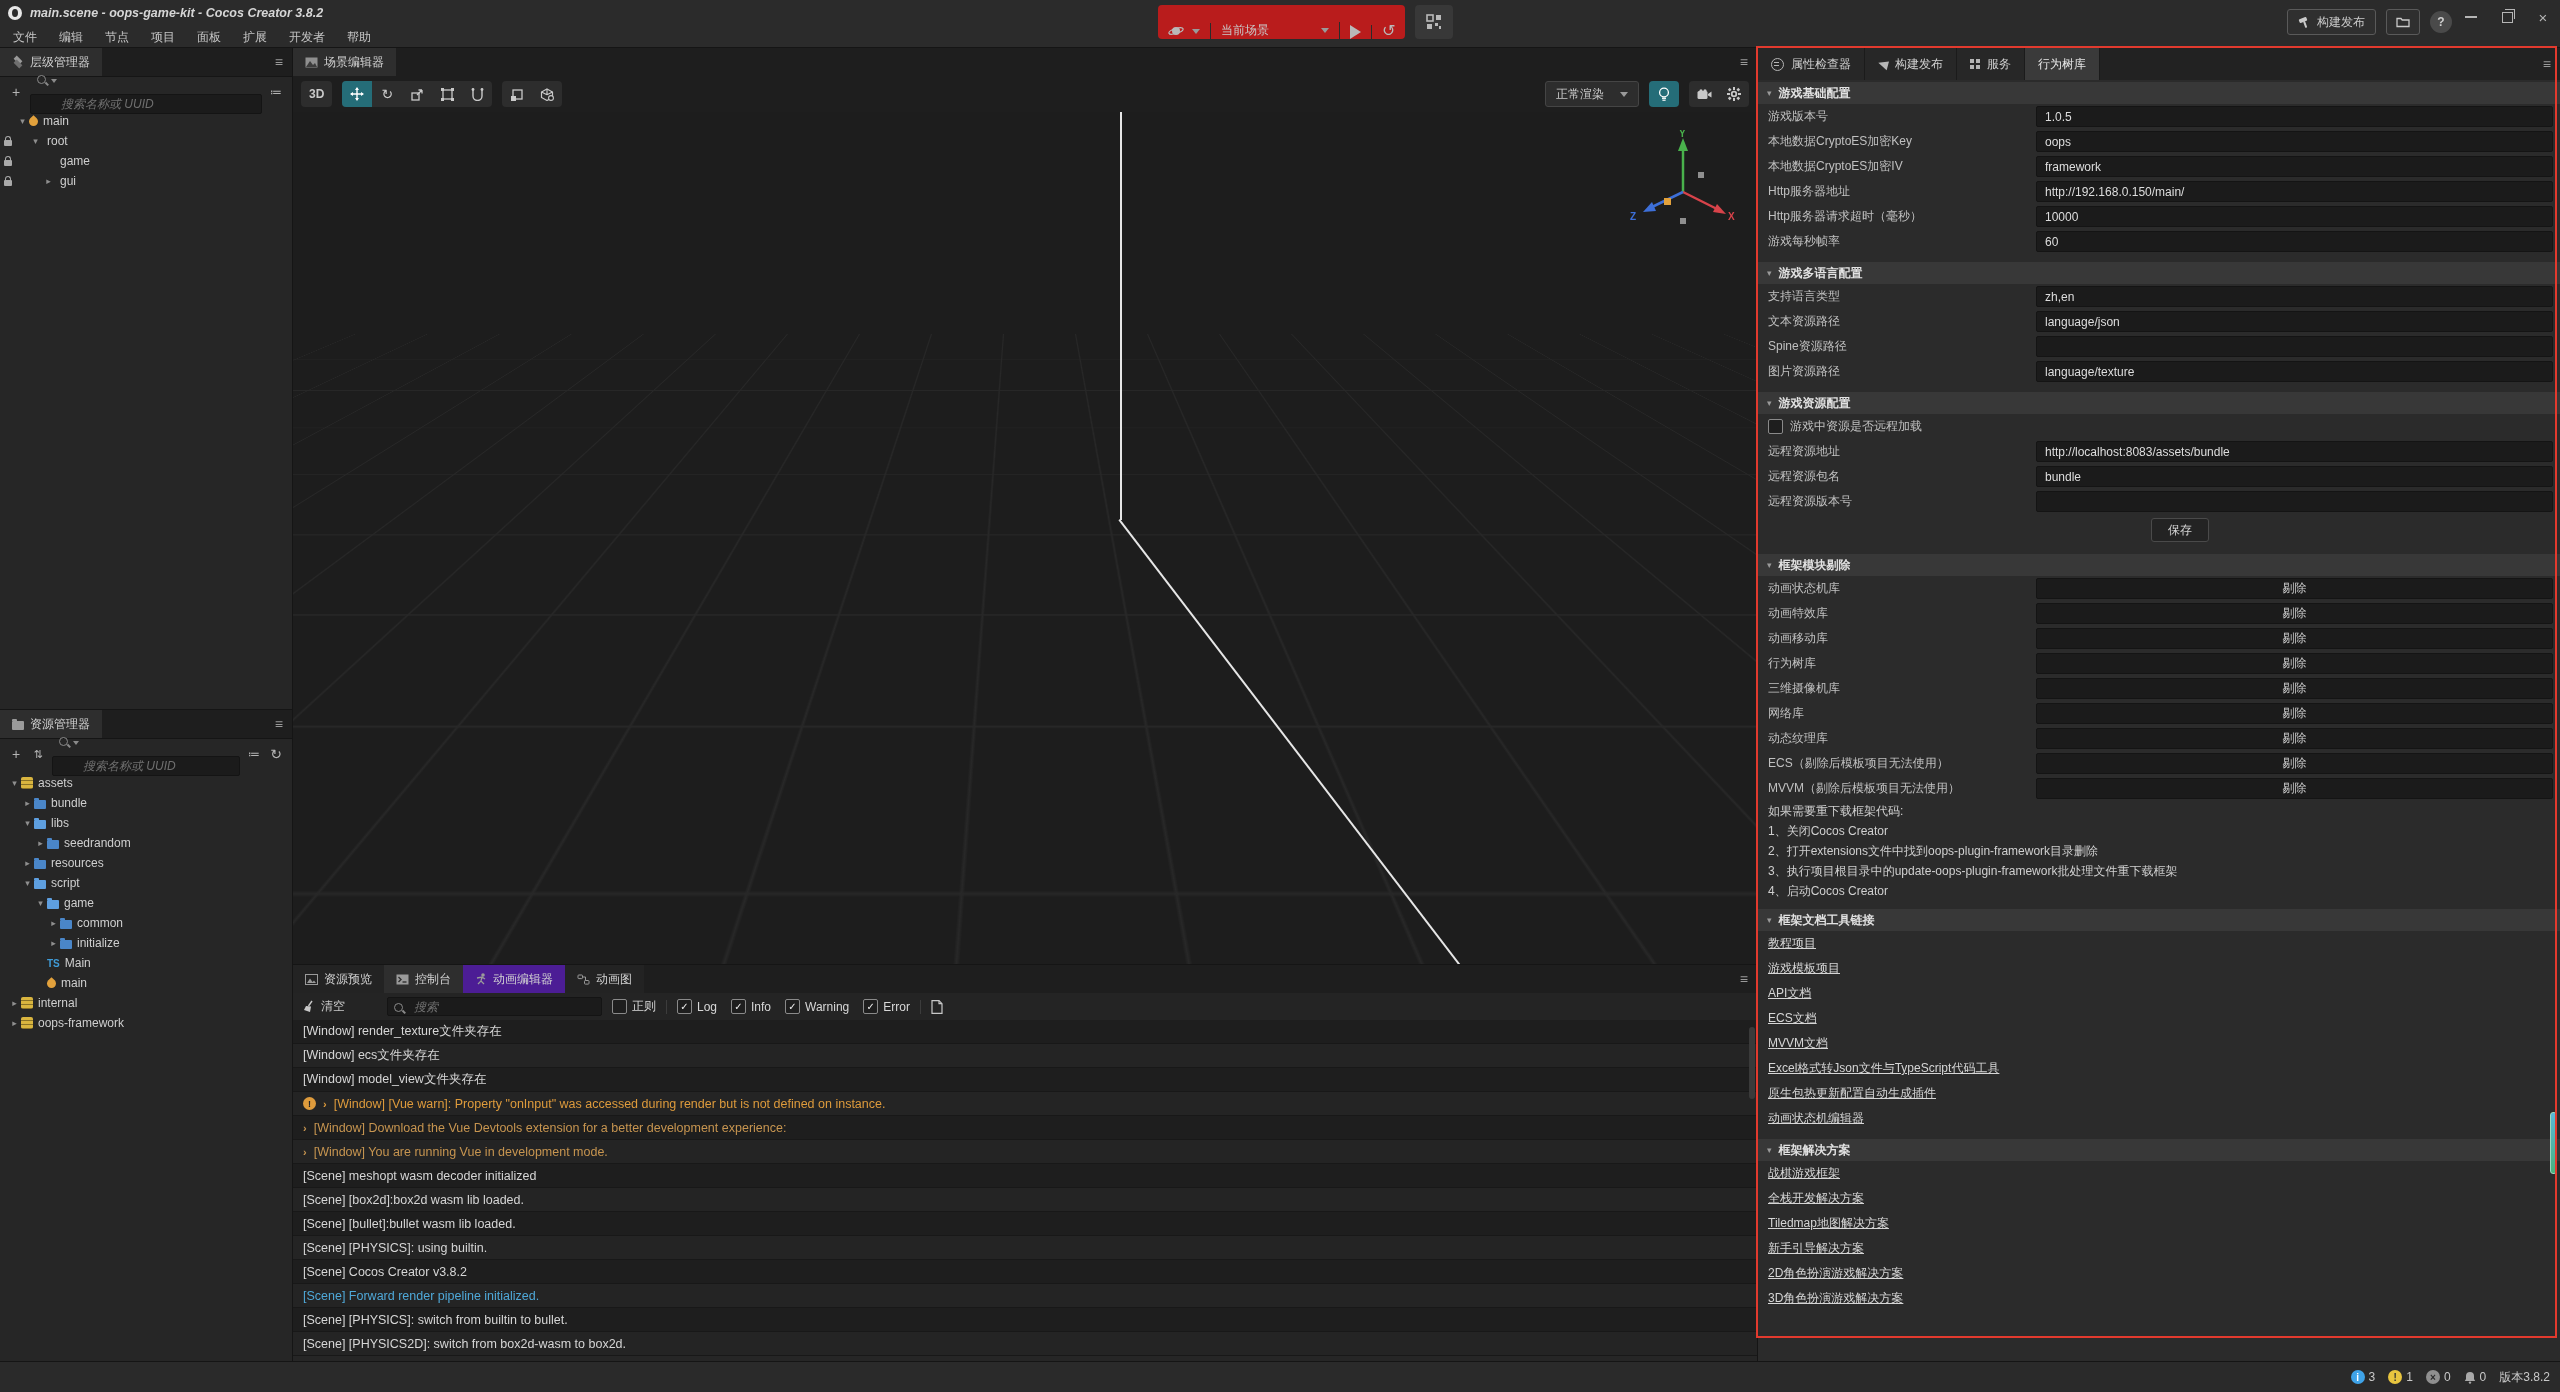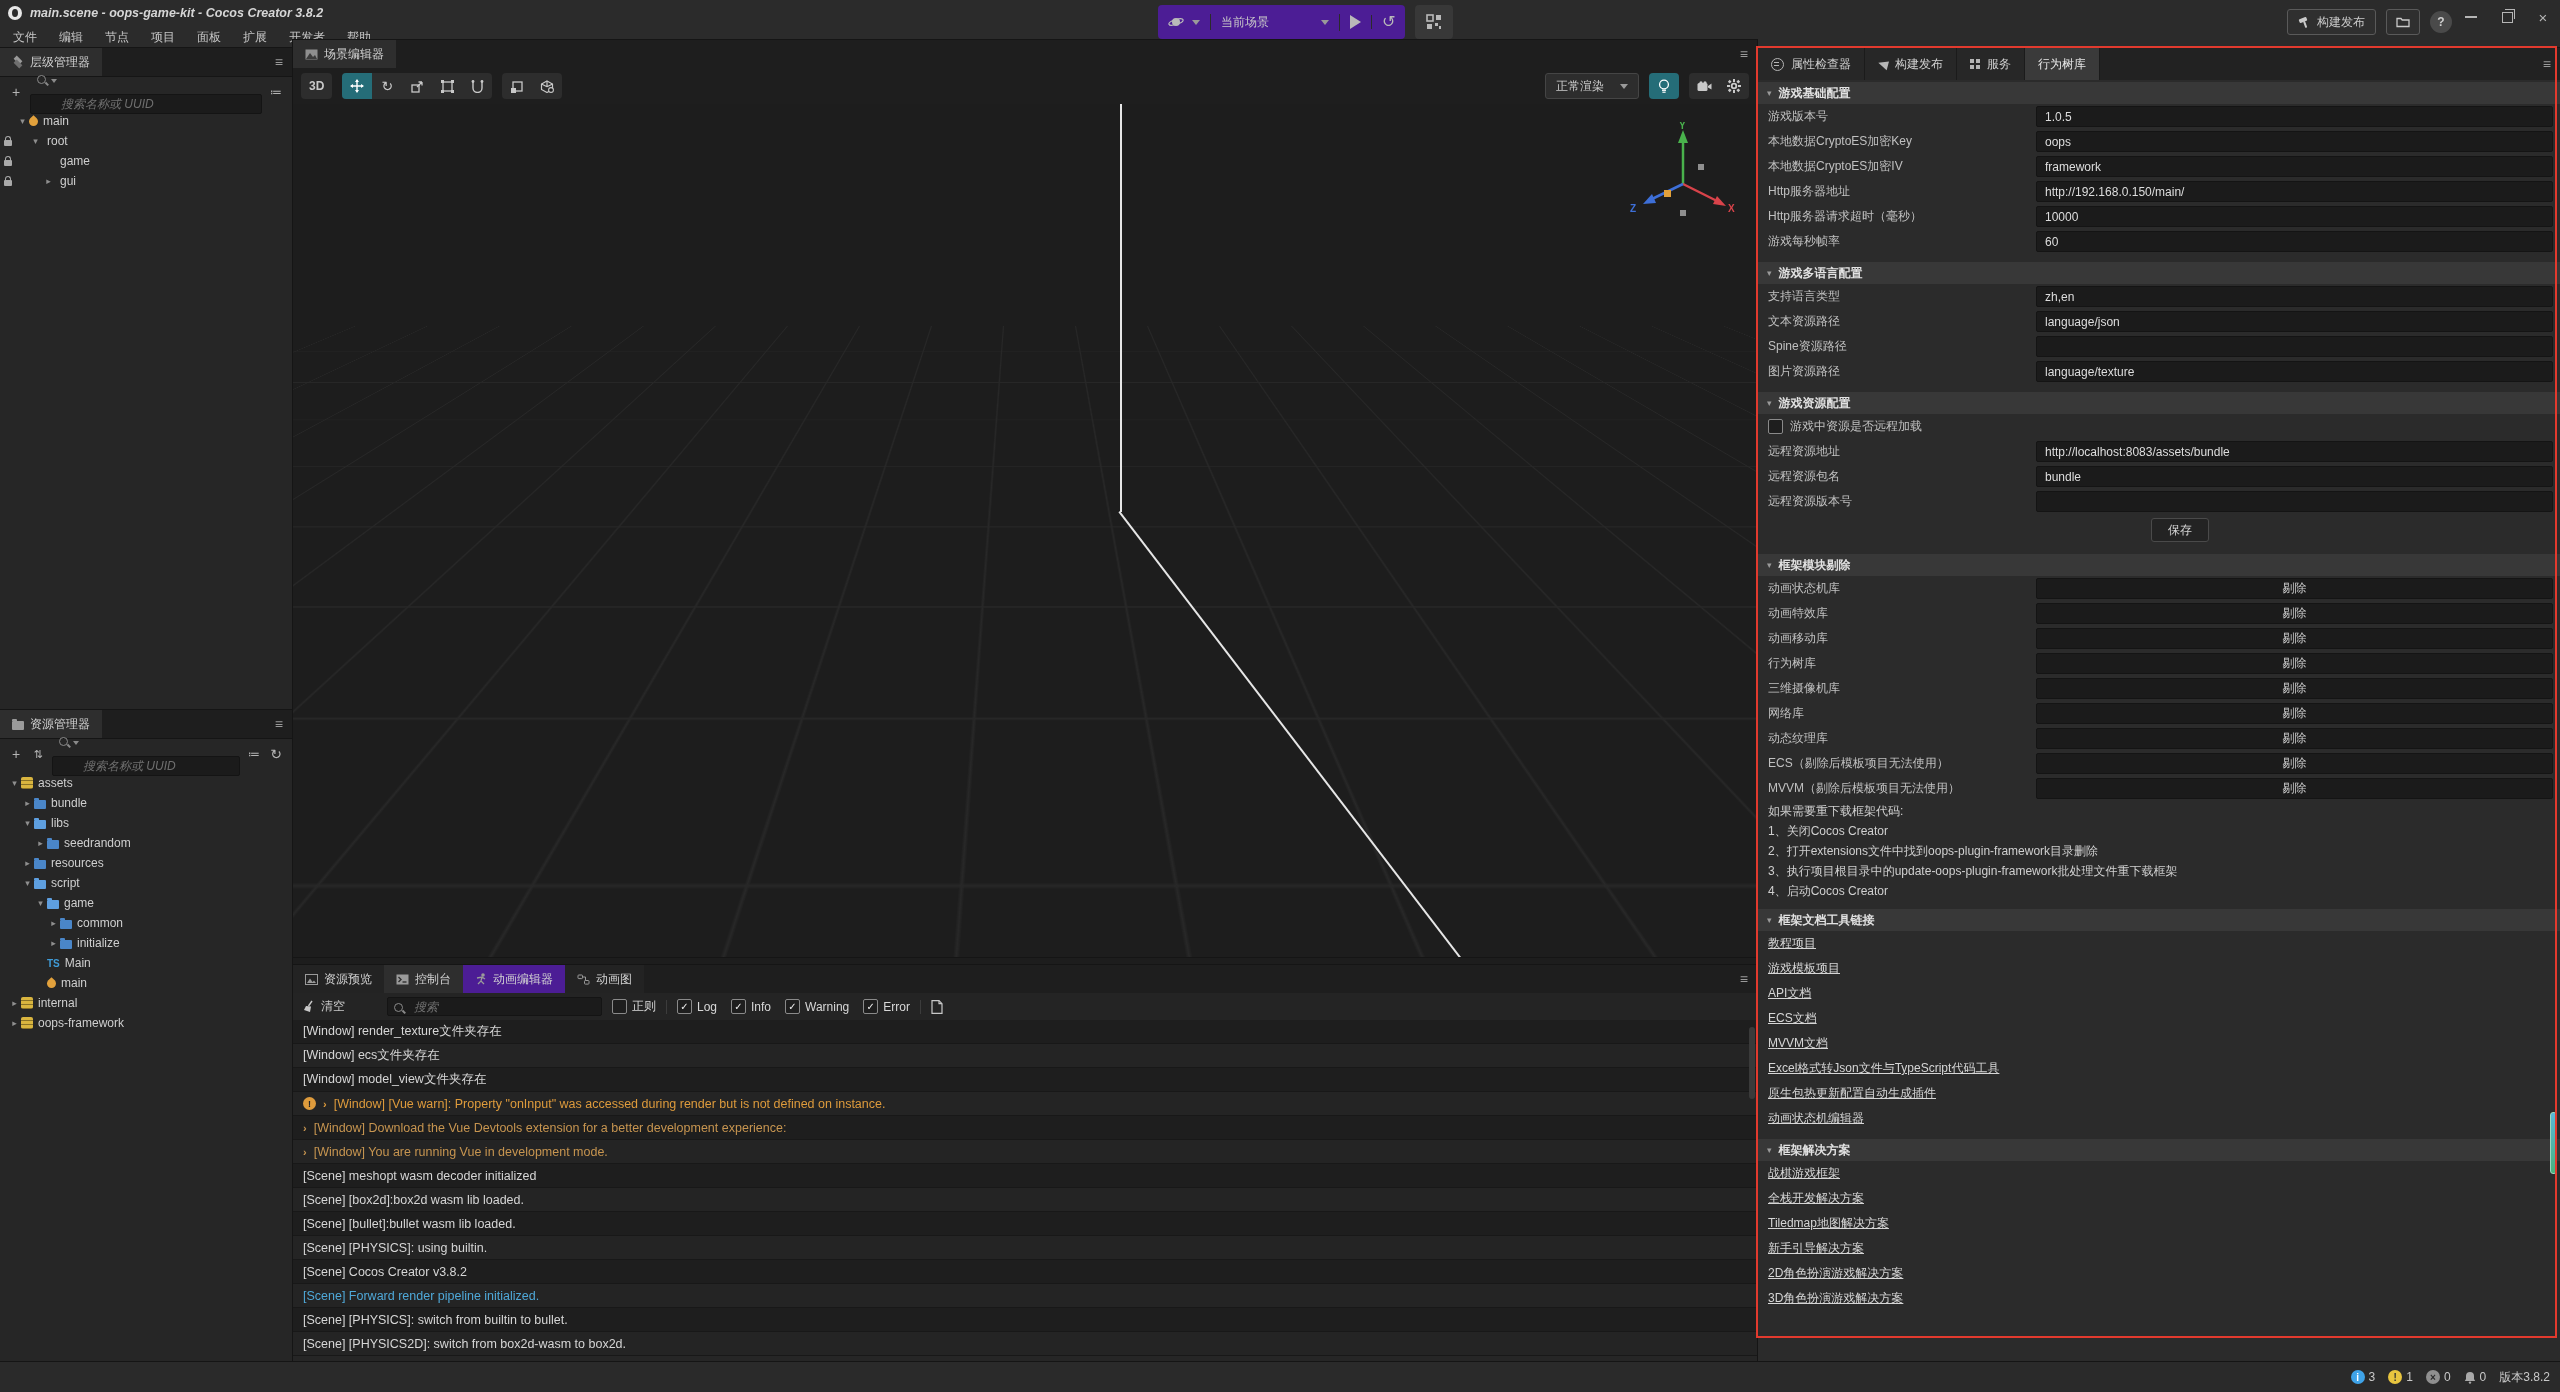--- a/index.html
+++ b/index.html
@@ -7,21 +7,21 @@
        font-family:"Liberation Sans","DejaVu Sans",sans-serif;font-size:12px;color:#cccccc;
        -webkit-font-smoothing:antialiased;}
   
   .titlebar{position:absolute;left:0;top:0;right:0;height:26px;background:#2b2b2b;display:flex;align-items:center;padding-left:8px;gap:8px;}
   .logo{width:14px;height:14px;border-radius:50%;background:#e8e8e8;position:relative;flex:none;}
   .logo::after{content:"";position:absolute;left:4px;top:3px;width:6px;height:8px;border-radius:50%;background:#2b2b2b;}
   .title{color:#d6d6d6;font-weight:bold;font-size:12.5px;font-style:italic;}
   .menubar{position:absolute;left:0;top:26px;right:0;height:22px;background:#2b2b2b;border-bottom:1px solid #191919;display:flex;align-items:center;padding-left:2px;}
   .menu-item{padding:0 11px;line-height:22px;color:#c5c5c5;}
   .center-toolbar{position:absolute;left:1158px;top:5px;display:flex;gap:10px;z-index:6;}
-  .ct-group{display:flex;align-items:center;background:#4c1d95;border-radius:4px;height:34px;overflow:hidden;}
+  .ct-group{display:flex;align-items:flex-end;background:#b91c1c;border-radius:4px;height:34px;overflow:hidden;}
   .ct-btn{display:flex;align-items:center;gap:8px;padding:0 10px;border-right:1px solid #2b2b2b;color:#c9c9c9;}
   .ct-btn:last-child{border-right:none;}
   .caret{width:0;height:0;border-left:4px solid transparent;border-right:4px solid transparent;border-top:5px solid #9a9a9a;}
   .play-tri{width:0;height:0;border-left:11px solid #b9b9b9;border-top:7px solid transparent;border-bottom:7px solid transparent;}
   .refresh-glyph{font-size:16px;color:#b9b9b9;line-height:1;}
   .qr-btn{width:38px;background:#383838;border-radius:4px;display:flex;align-items:center;justify-content:center;}
   .tr-cluster{position:absolute;top:9px;right:108px;display:flex;align-items:center;gap:10px;z-index:6;}
   .tr-btn{border:1px solid #5a5a5a;border-radius:3px;height:24px;display:flex;align-items:center;gap:6px;padding:0 10px;color:#c9c9c9;background:#2f2f2f;}
   .tr-iconbtn{border:1px solid #5a5a5a;border-radius:3px;height:24px;width:32px;display:flex;align-items:center;justify-content:center;background:#2f2f2f;}
   .help-btn{width:22px;height:22px;border-radius:50%;background:#4a4a4a;color:#d0d0d0;display:flex;align-items:center;justify-content:center;font-weight:bold;}
@@ -368,21 +368,21 @@
         <div class="trow">
           <span style="width: 8px; flex: 0 0 auto;"></span>
           <span style="width: 0px; flex: 0 0 auto;"></span>
           <span class="exp">▸</span>
           <span class="i-db"></span>
           <span class="tlabel">oops-framework</span>
         </div>
       </div>
   </div>
 
-  <div class="panel" style="left:293px;top:40px;width:1464px;height:917px;">
+  <div class="panel" style="left:293px;top:48px;width:1464px;height:917px;">
     <div class="ptabs">
       <div class="ptab">
         <svg width="13" height="11" viewBox="0 0 13 11">
             <rect x="0.5" y="0.5" width="12" height="10" fill="#8f8f8f"></rect>
             <path d="M1 10 L5 4 L8 8 L10 6 L12 10 Z" fill="#3c3c3c"></path>
           </svg>
         <span>场景编辑器</span>
       </div>
       <div class="pmenu">≡</div>
     </div>

